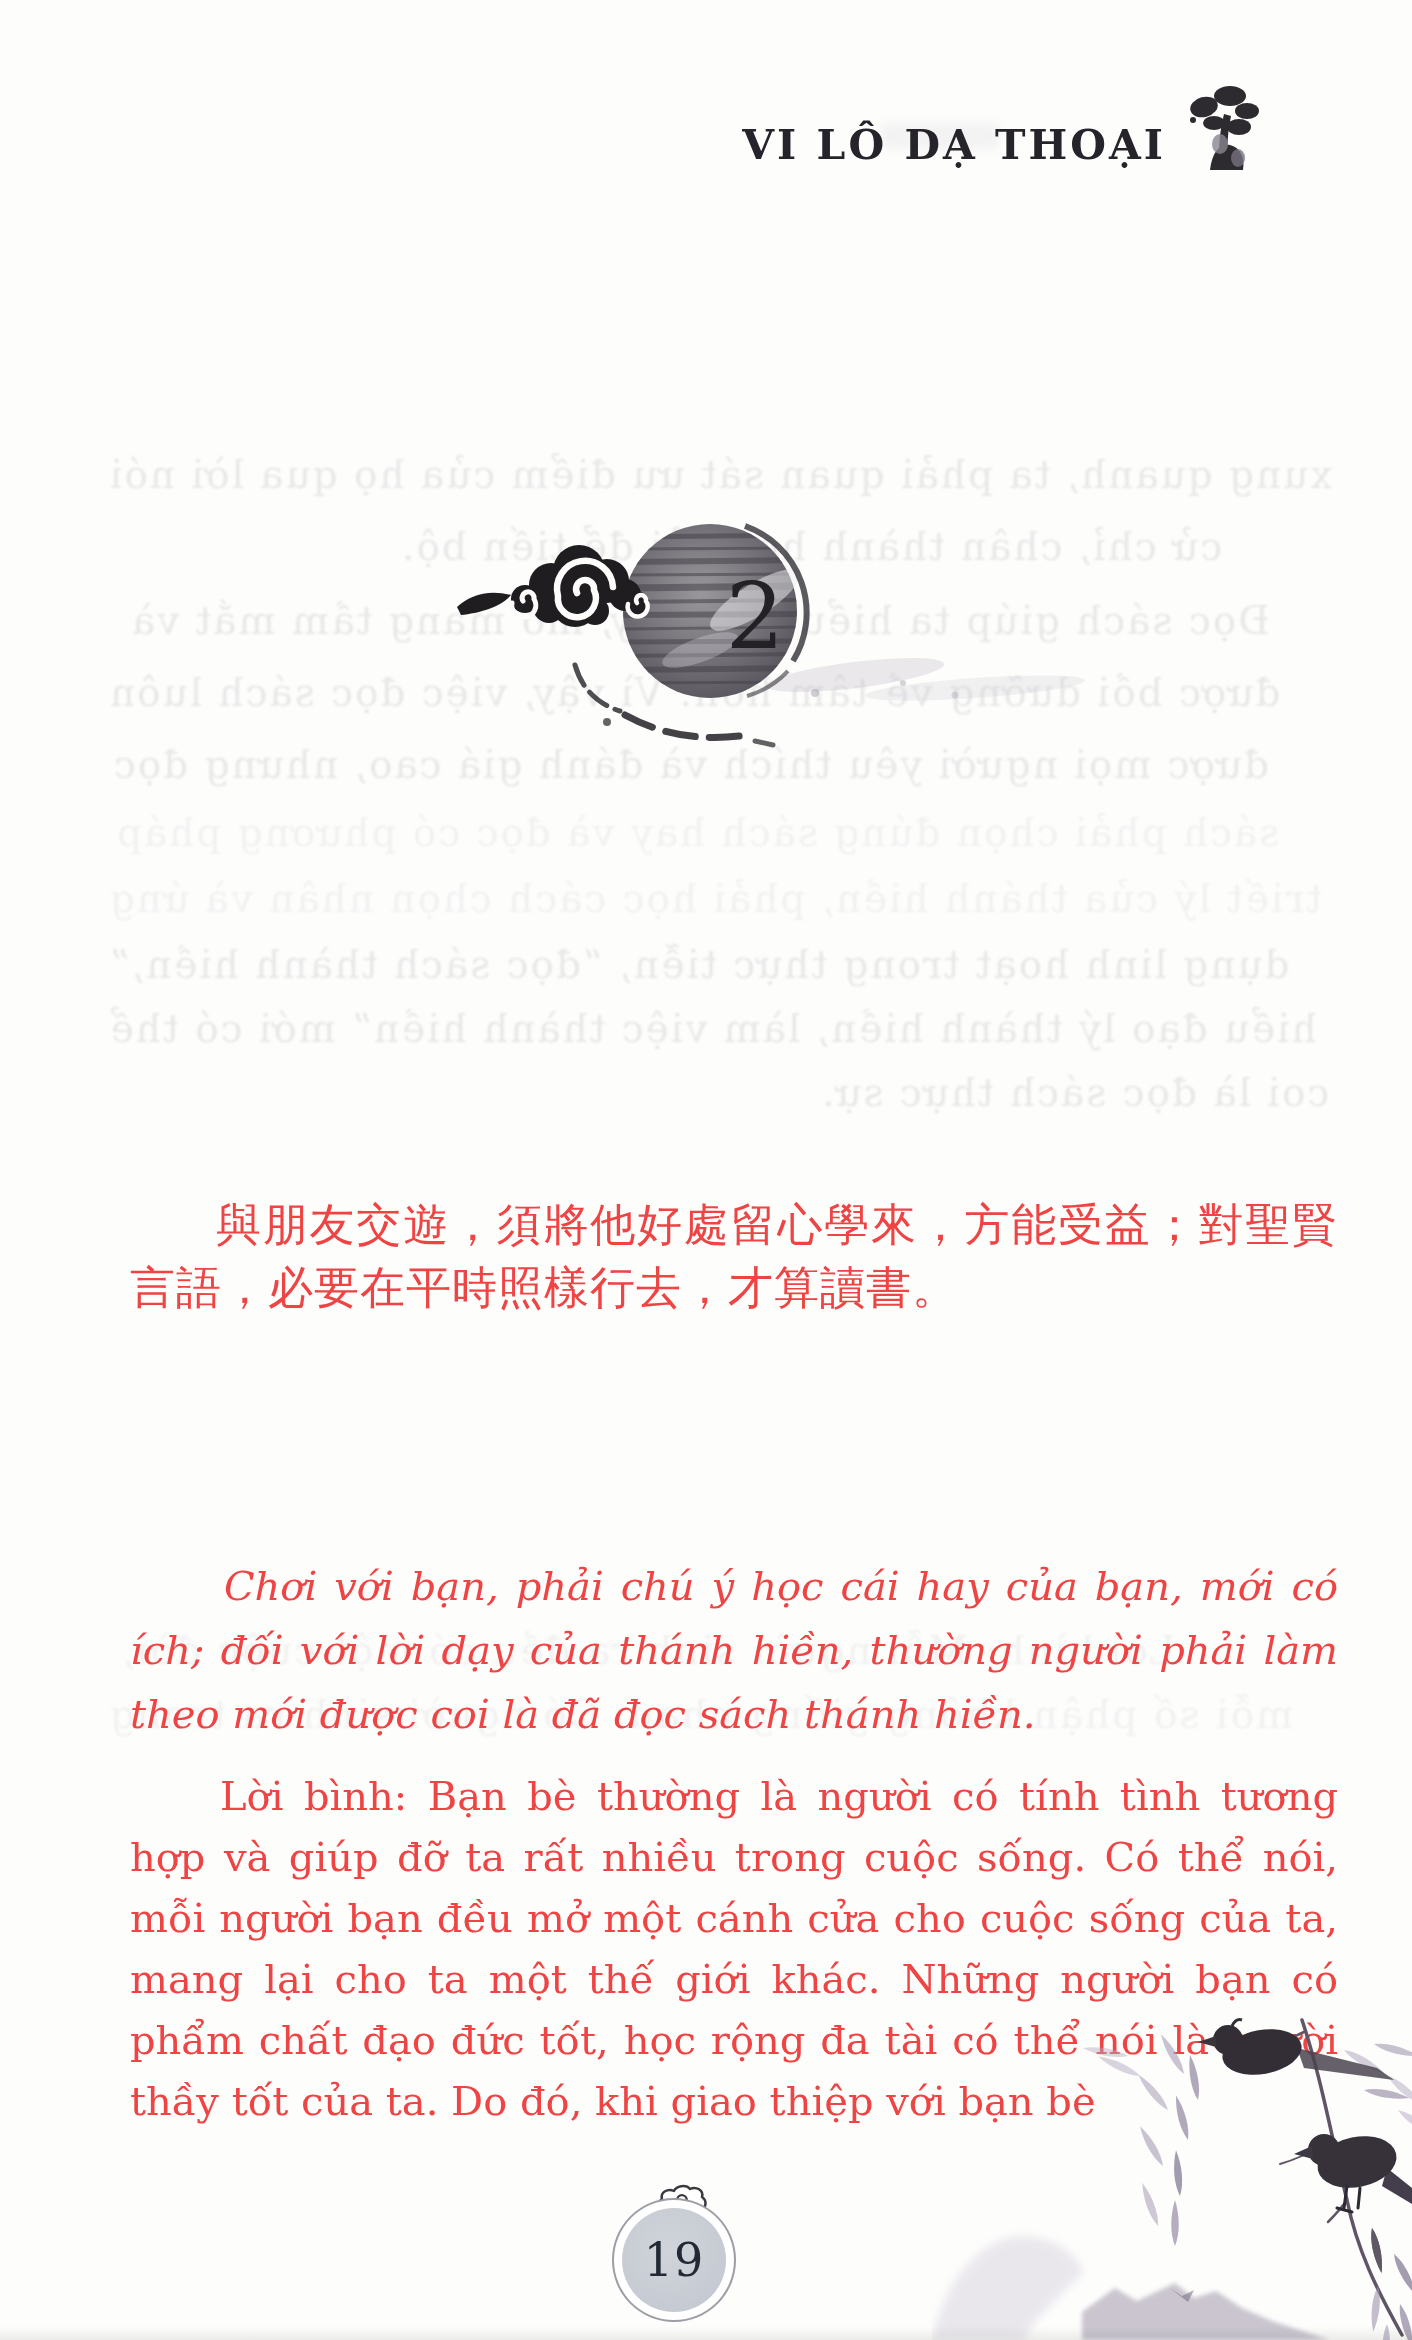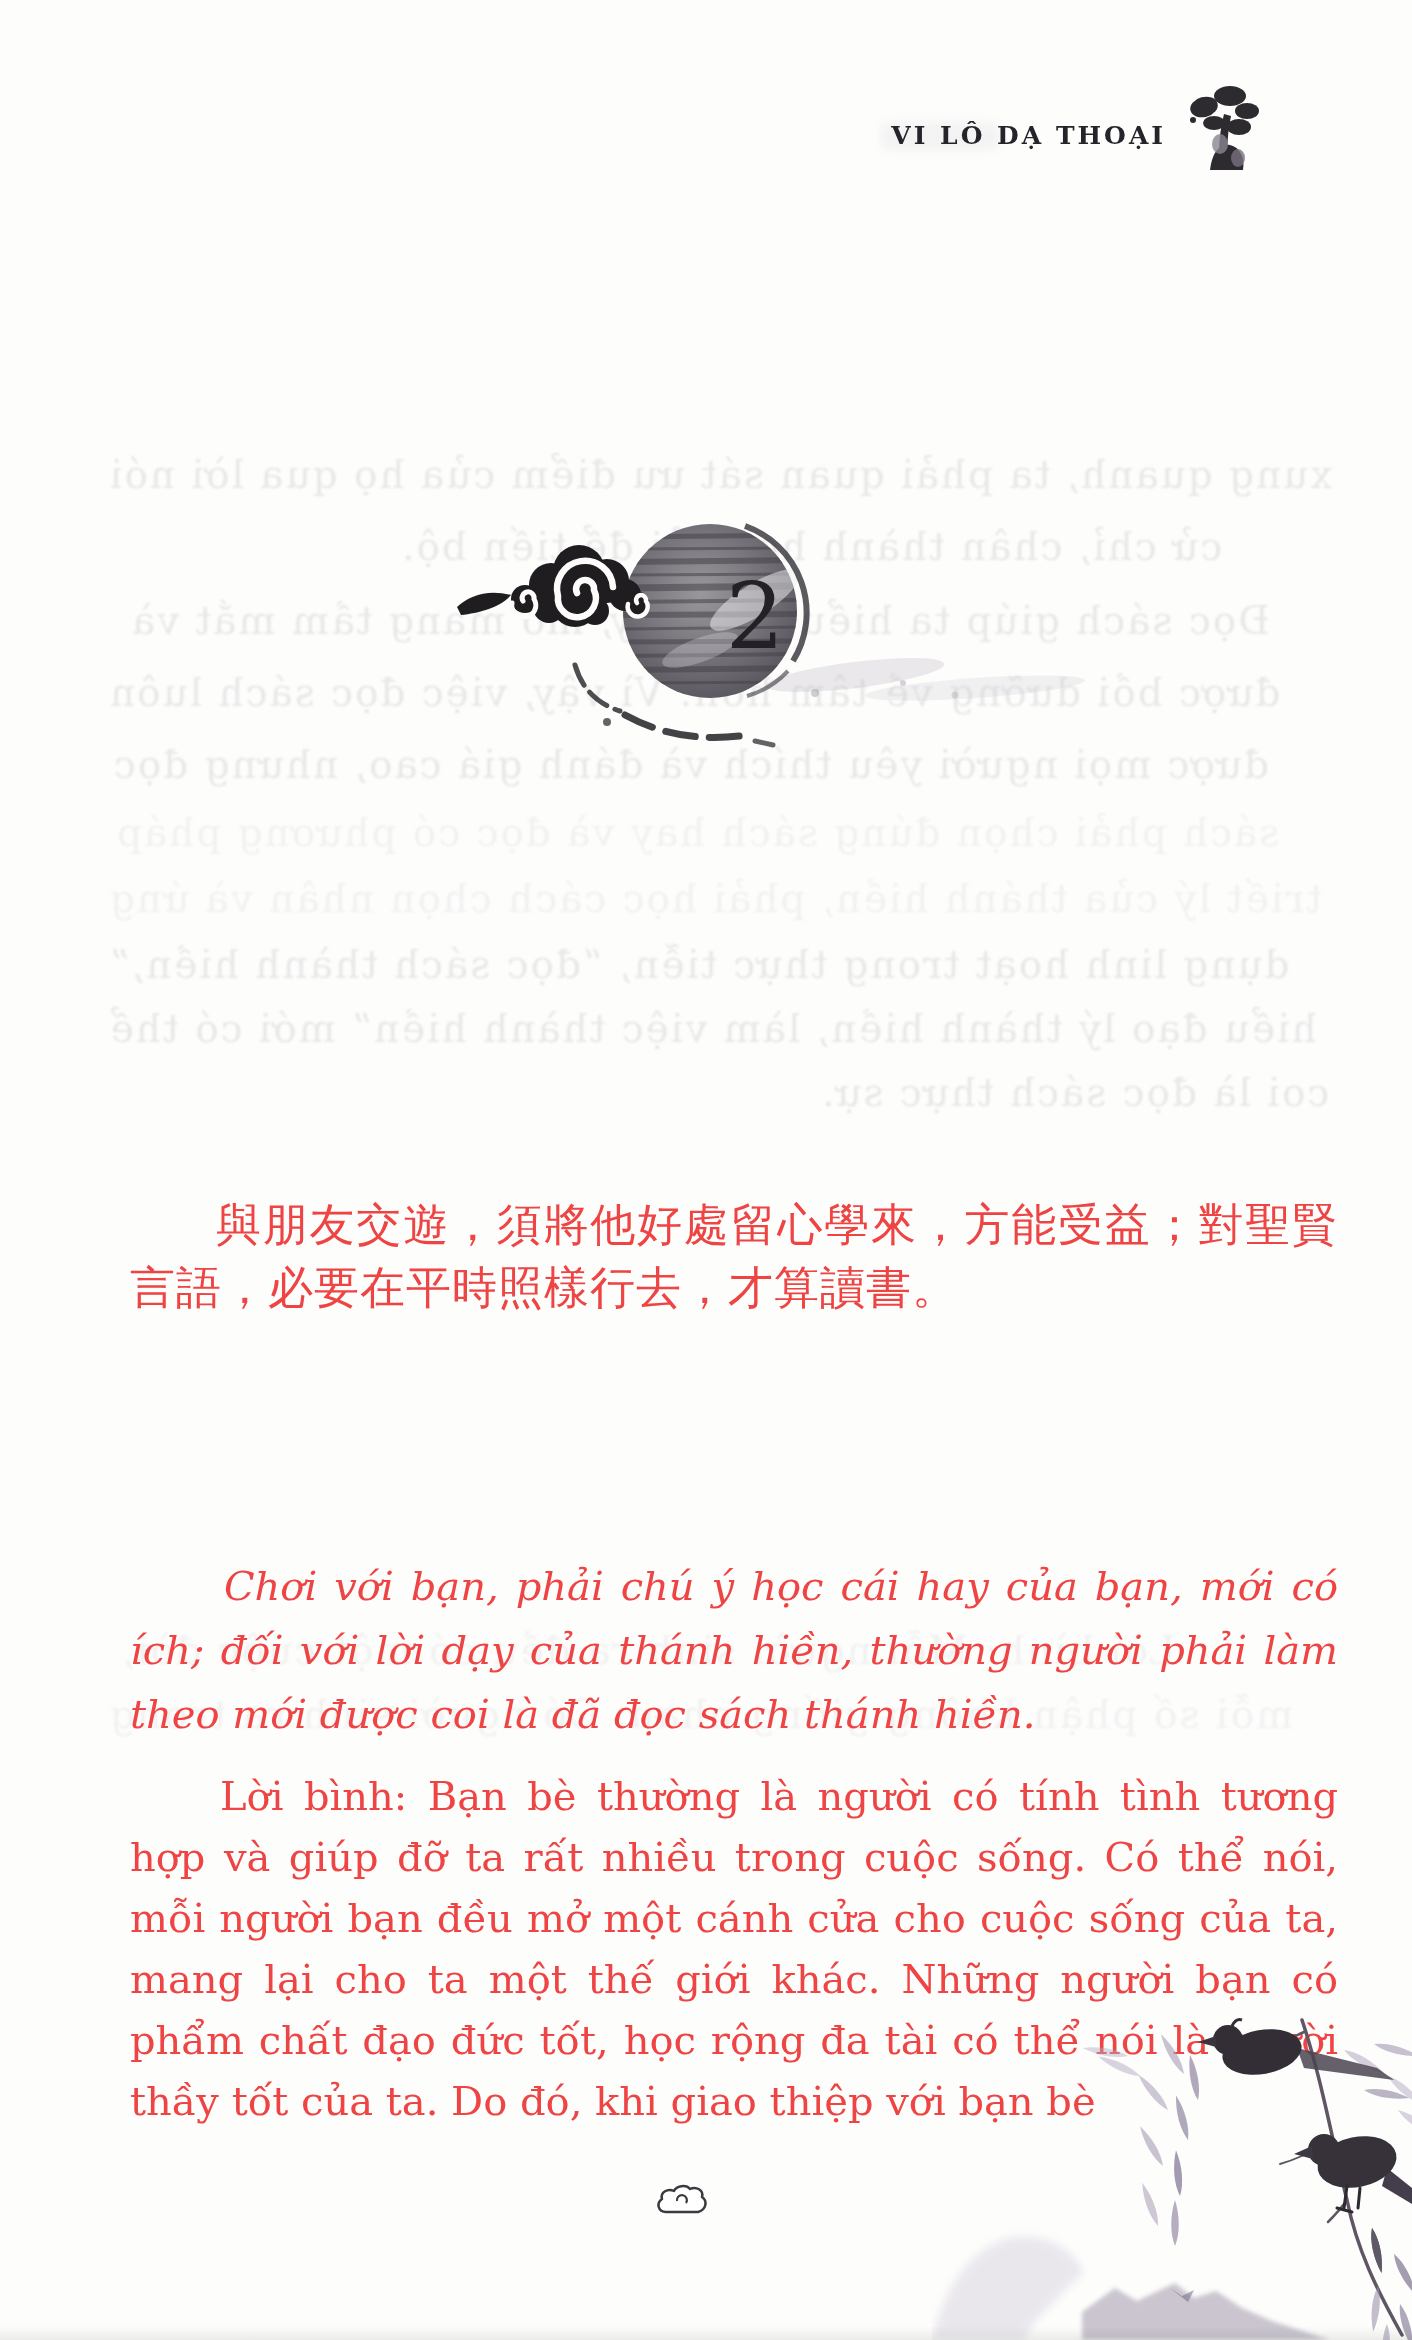--- a/index.html
+++ b/index.html
@@ -2,21 +2,21 @@
 <html><head>
 <meta charset="utf-8">
 <style>
   html,body{margin:0;padding:0;background:#e8e8e6;}
   .page{
     position:relative; width:1412px; height:2340px; margin:0 auto;
     background:#fdfdfc; overflow:hidden;
     font-family:"DejaVu Serif","Liberation Serif",serif; color:#1c1c1e;
   }
   
-  .runhead{position:absolute; top:121px; right:246px; font-size:25px; letter-spacing:3px;
+  .runhead{position:absolute; top:121px; right:246px; font-size:41px; letter-spacing:3px;
     font-weight:600; color:#26242a; white-space:nowrap;}
   .head-icon{position:absolute; top:82px; right:148px; width:84px; height:92px;}
   .head-smear{position:absolute; top:122px; left:880px; width:120px; height:28px;
     background:rgba(60,60,70,.05); filter:blur(5px); border-radius:10px;}
   
   .ornament{position:absolute; left:455px; top:515px; width:650px; height:235px;}
   
   .chapter-title{position:absolute; top:780px; left:102px; width:1208px; text-align:center;
     font-size:63px; line-height:110px; font-weight:bold; color:#141416;}
   
@@ -224,15 +224,20 @@
         <line x1="428" y1="198" x2="426" y2="218"></line>
         <line x1="405" y1="218" x2="420" y2="222"></line>
       </g>
     </g>
   </svg>
 
   <svg class="badge-cloud" viewBox="0 0 54 34">
     <path d="M11,28 C3,28 1,19 7,15 C5,8 13,4 19,7 C21,2 31,0 35,5 C41,2 49,6 47,13 C53,17 51,26 43,28 Z" fill="#ffffff" stroke="#3a3a40" stroke-width="2.5" stroke-linejoin="round"></path>
     <path d="M22,17 a5,5 0 1 1 9,2" stroke="#3a3a40" stroke-width="2.2" fill="none"></path>
   </svg>
+  <div class="badge-outer">
+    <div class="badge-inner">
+      <span>19</span>
+    </div>
+  </div>
 
   <div class="bottom-shadow"></div>
 </div>
 
 </body></html>

